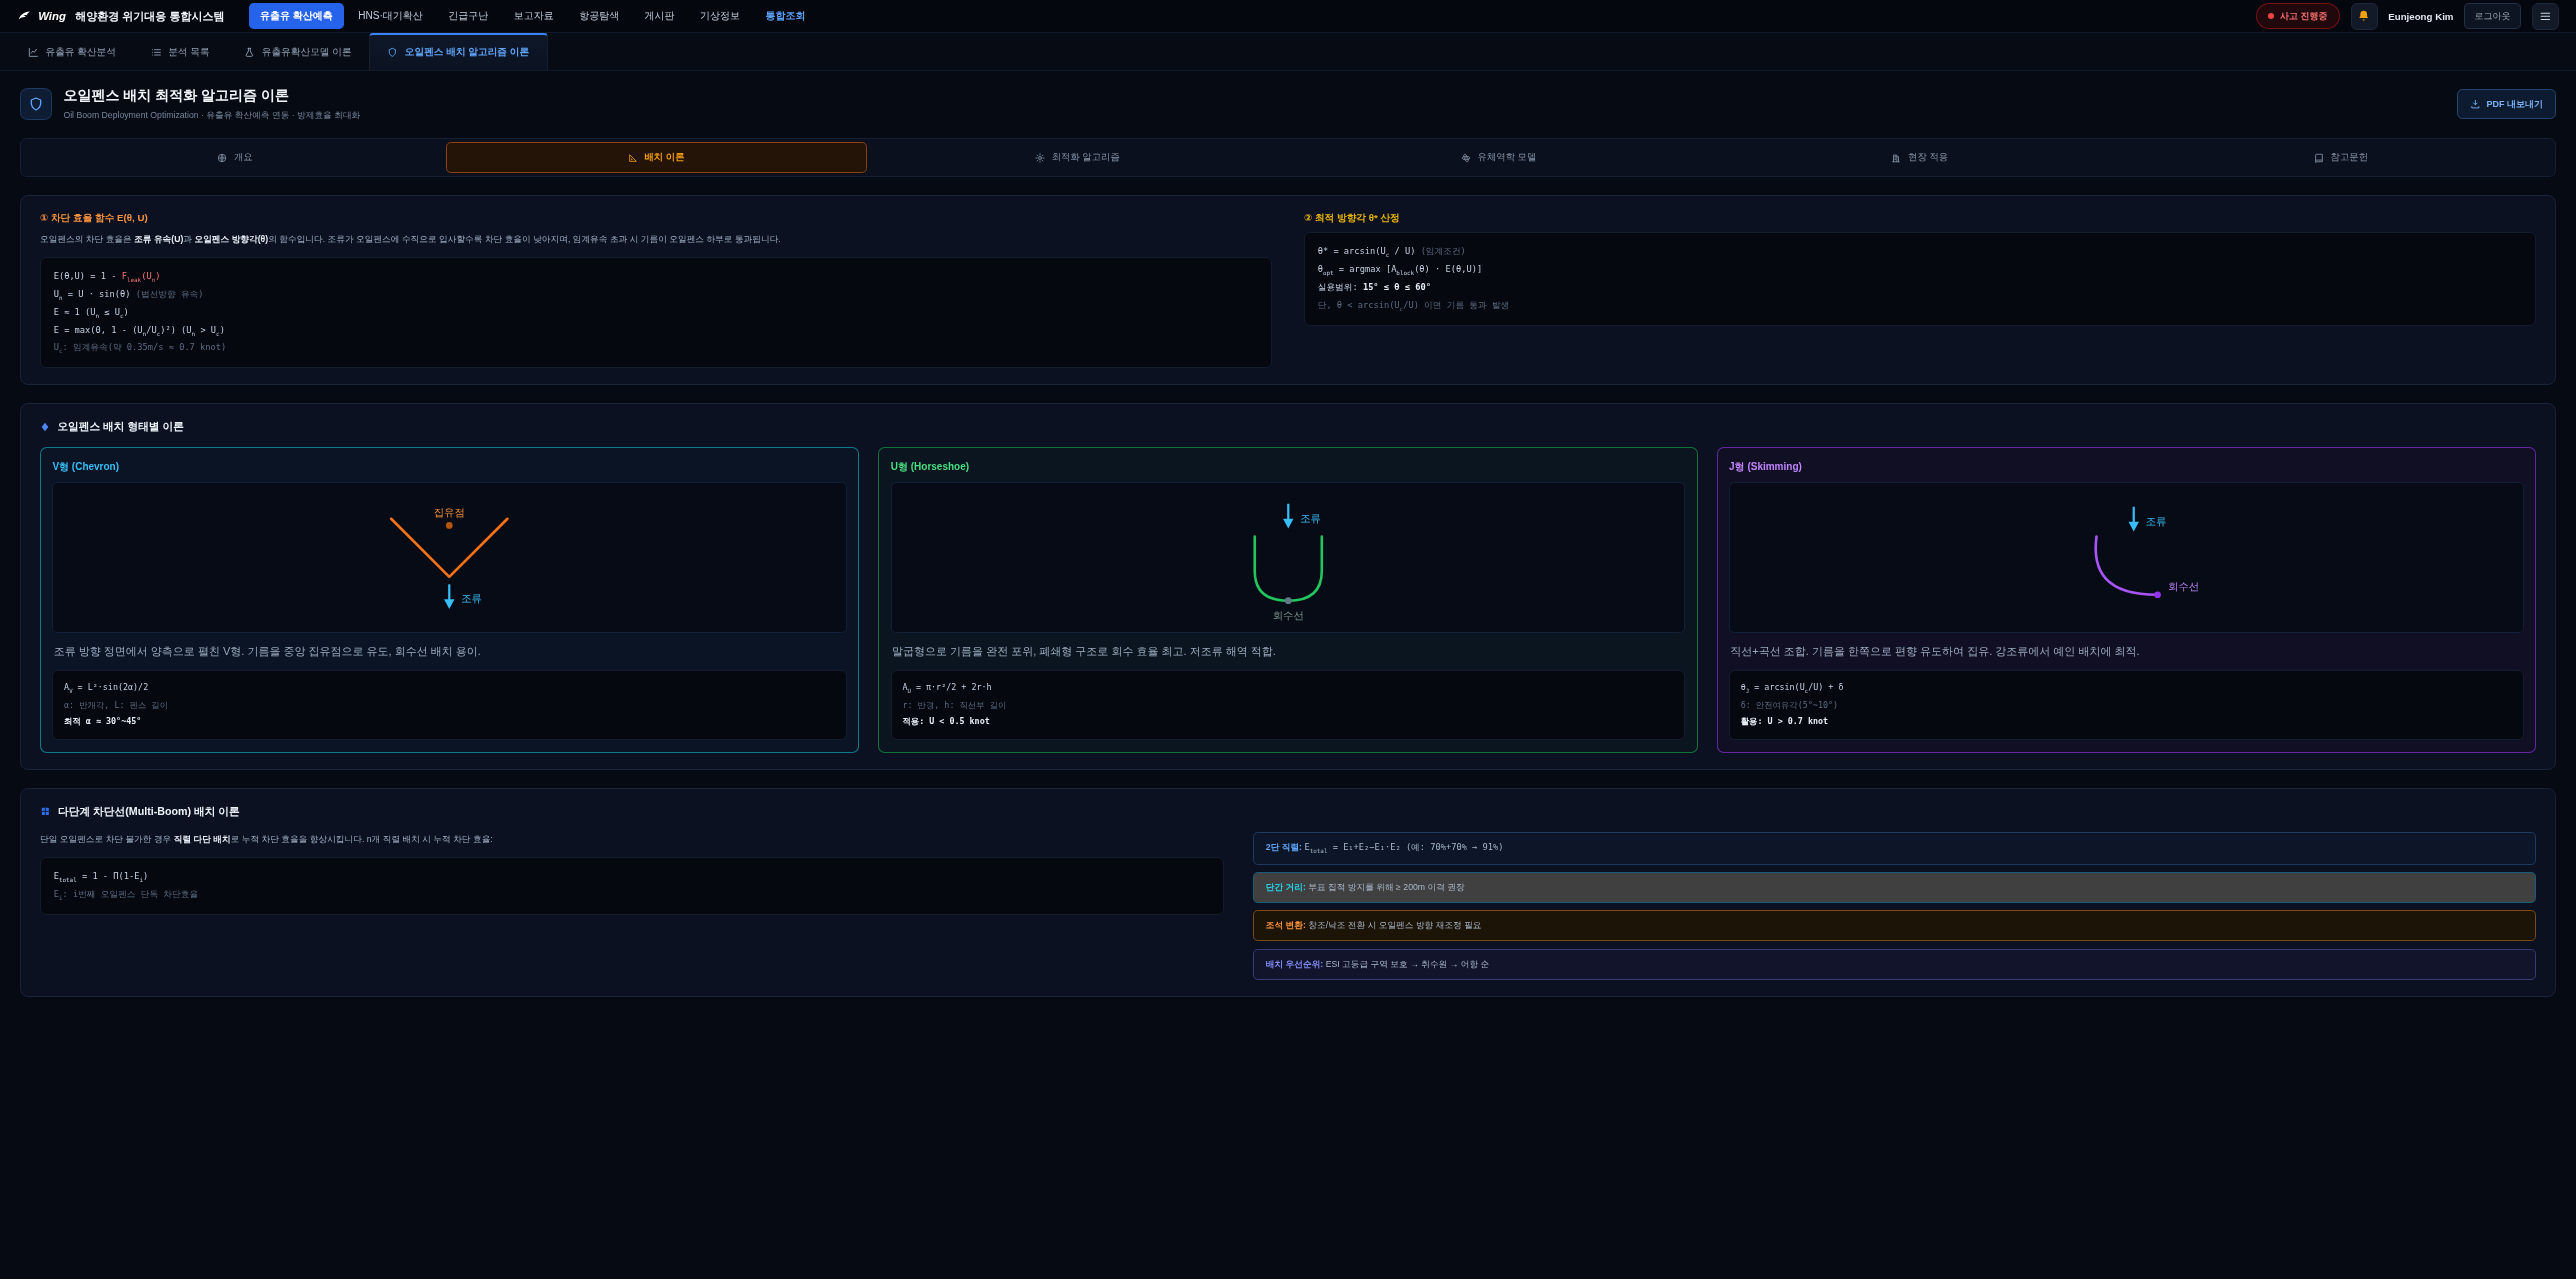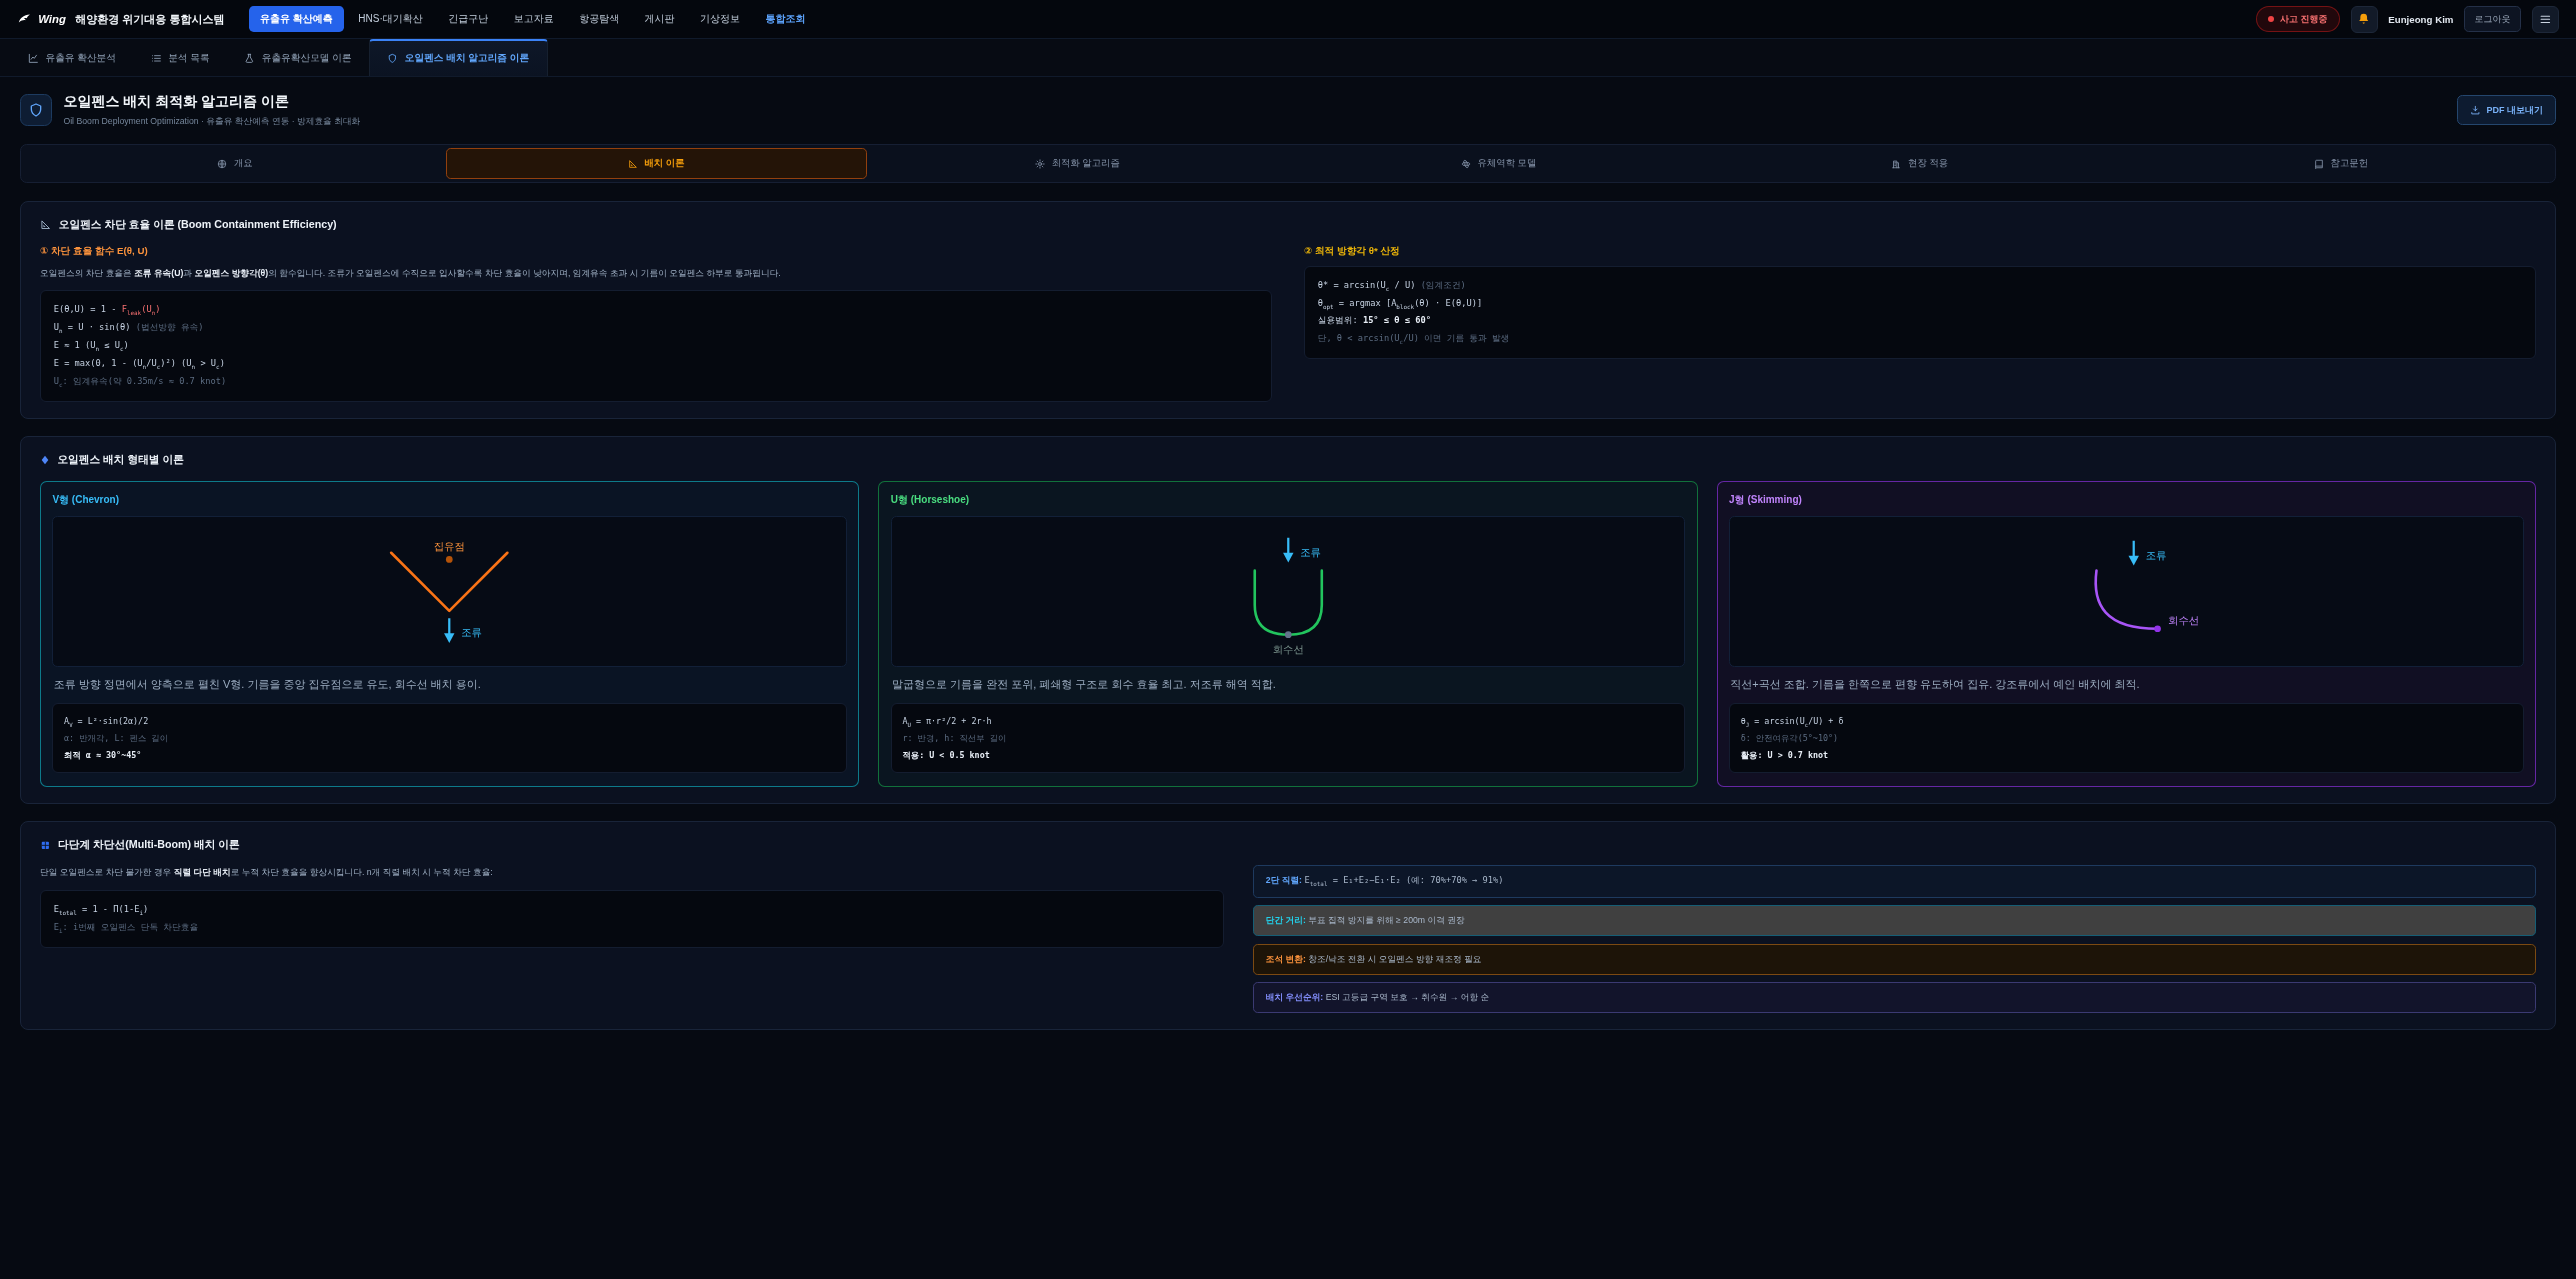--- a/index.html
+++ b/index.html
@@ -7,21 +7,21 @@
   body {
     background: #060a12;
     color: #dbe4ee;
     font-family: "Liberation Sans", "DejaVu Sans", sans-serif;
     overflow: hidden;
   }
   svg { display: block; }
 
   
   .app-header {
-    display: flex; align-items: center; height: 39px;
+    display: flex; align-items: center; height: 33px;
     background: #04070d; border-bottom: 0.7px solid #101a2b;
     padding: 0 17.4px; gap: 9.4px; justify-content: center;
   }
   .logo { display: flex; align-items: center; gap: 6px; }
   .logo-text { font-size: 11.4px; font-weight: 700; font-style: italic; color: #ffffff; }
   .app-title { font-size: 11px; font-weight: 700; color: #f1f5f9; margin-right: 14.8px; }
   .main-nav { display: flex; gap: 2.7px; }
   .nav-item {
     padding: 6px 11.4px; border-radius: 4.7px; font-size: 10px;
     color: #c2cddb; cursor: pointer; white-space: nowrap;
@@ -280,27 +280,20 @@
   <div class="stab">
     <svg width="10" height="10" viewBox="0 0 24 24" fill="none" stroke="currentColor" stroke-width="2" stroke-linejoin="round">
       <path d="M4 5a2 2 0 0 1 2-2h14v18H6a2 2 0 0 0-2 2z"></path>
         <path d="M4 19a2 2 0 0 1 2-2h14"></path>
     </svg>
     <span>참고문헌</span>
   </div>
 </div>
 
 <section class="panel">
-  <div class="panel-title">
-    <svg width="11.4" height="11.4" viewBox="0 0 24 24" fill="none" stroke="#9fb2c8" stroke-width="2" stroke-linejoin="round">
-      <path d="M4 20h16L4 4z"></path>
-        <path d="M8 16h3M8 13v3"></path>
-    </svg>
-    <span>오일펜스 차단 효율 이론 (Boom Containment Efficiency)</span>
-  </div>
   <div class="two-col">
     <div>
       <div class="col-heading orange">① 차단 효율 함수 E(θ, U)</div>
       <p class="para"><span>오일펜스의 차단 효율은 </span><span class="em">조류 유속(U)</span><span>과 </span><span class="em">오일펜스 방향각(θ)</span><span>의 함수입니다. 조류가 오일펜스에 수직으로 입사할수록 차단 효율이 낮아지며, 임계유속 초과 시 기름이 오일펜스 하부로 통과됩니다.</span></p>
       <div class="code">
         <div><span>E(θ,U) = 1 - </span><span class="red">F</span><span class="red sub">leak</span><span class="red">(U</span><span class="red sub">n</span><span class="red">)</span></div>
         <div><span>U</span><span class="sub">n</span><span> = U · sin(θ)  </span><span class="cmt">(법선방향 유속)</span></div>
         <div><span>E ≈ 1 (U</span><span class="sub">n</span><span> ≤ U</span><span class="sub">c</span><span>)</span></div>
         <div><span>E = max(0, 1 - (U</span><span class="sub">n</span><span>/U</span><span class="sub">c</span><span>)²) (U</span><span class="sub">n</span><span> &gt; U</span><span class="sub">c</span><span>)</span></div>
         <div><span class="cmt">U</span><span class="cmt sub">c</span><span class="cmt">: 임계유속(약 0.35m/s ≈ 0.7 knot)</span></div>

